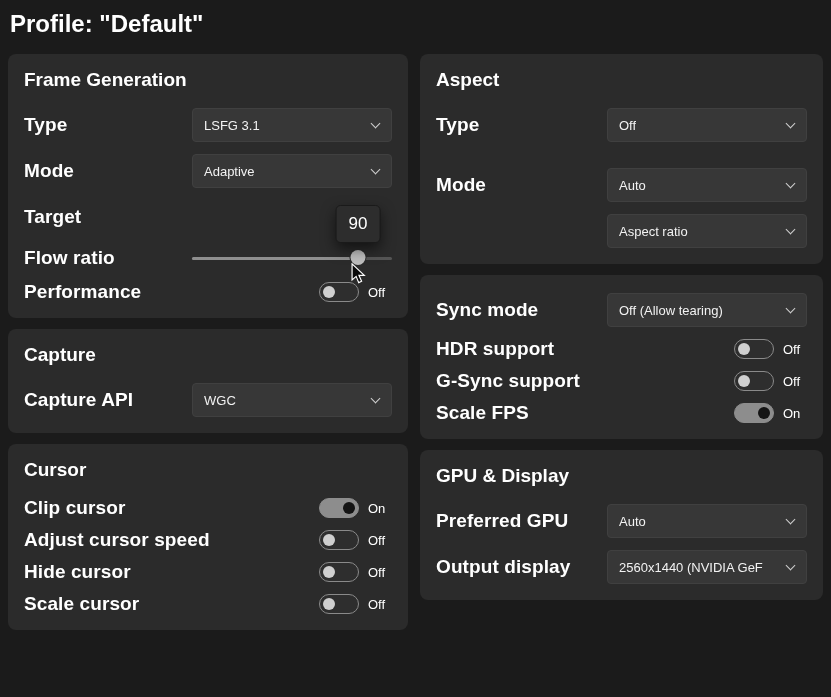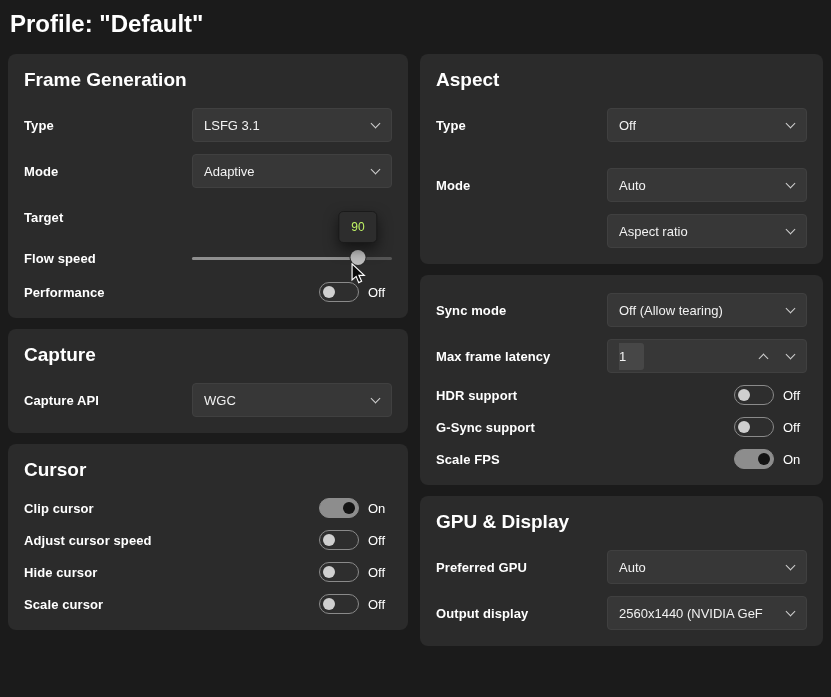--- a/index.html
+++ b/index.html
@@ -14,21 +14,21 @@
   .page { padding:8px; }
   .page-title { font-size:24px; font-weight:700; margin:2px 0 16px 2px; }
   .columns { display:grid; grid-template-columns:400px 403px; gap:12px; align-items:start; }
   .col { display:flex; flex-direction:column; gap:11px; }
   .card { background:var(--card-bg, #2b2b2b); border-radius:8px; padding:12px 16px 10px 16px; }
   .card h2 { font-size:19px; font-weight:700; margin:2px 0 10px 0; line-height:24px; }
   .row { display:flex; align-items:center; justify-content:space-between; min-height:46px; }
   .row.compact { min-height:32px; }
   .row.slider-row { min-height:36px; }
   .row.spaced { margin-top:14px; }
-  .label { font-size:13px; font-weight:700; letter-spacing:0.1px; }
+  .label { font-size:19px; font-weight:700; letter-spacing:0.1px; }
   .dropdown, .numberbox {
     width:200px; height:34px;
     background:var(--control-bg, #373737);
     border:1px solid #404040;
     border-radius:4px;
     display:flex; align-items:center; justify-content:space-between;
     padding:0 12px 0 11px;
     font-size:13px; color:#f2f2f2;
     cursor:default;
   }
@@ -54,21 +54,21 @@
   .slider .fill  { position:absolute; top:8px; left:0; height:3px; border-radius:2px; background:#8f8f8f; }
   .slider .handle {
     position:absolute; top:1px; transform:translateX(-50%);
     width:15px; height:15px; border-radius:50%;
     background:#bdbdbd; box-shadow:0 0 0 1px #2b2b2b;
   }
   .slider .tooltip {
     position:absolute; bottom:24px; transform:translateX(-50%);
     background:#2d2d2d; border:1px solid #1a1a1a; border-radius:5px;
     box-shadow:0 6px 14px rgba(0,0,0,0.55);
-    padding:8px 12px; font-size:12px; color:#bef264; z-index:6; white-space:nowrap;
+    padding:8px 12px; font-size:17px; color:#ffffff; z-index:6; white-space:nowrap;
   }
   .mouse-cursor { position:absolute; left:351px; top:263px; z-index:10; pointer-events:none; }
 </style>
 </head>
 <body>
 
 <div class="page">
   <h1 class="page-title">Profile: "Default"</h1>
 
   <div class="columns">
@@ -92,21 +92,21 @@
             <span class="val">Adaptive</span>
             <span class="chev"></span>
           </div>
         </div>
 
         <div class="row">
           <span class="label">Target</span>
         </div>
 
         <div class="row slider-row">
-          <span class="label">Flow speed</span>
+          <span class="label">Flow ratio</span>
           <div class="slider">
             <span class="track"></span>
             <span class="fill" style="width: 83%;"></span>
             <span class="handle" style="left: 83%;"></span>
             <span class="tooltip" style="left: 83%;">90</span>
           </div>
         </div>
 
         <div class="row compact">
           <span class="label">Performance</span>
@@ -200,30 +200,20 @@
       <section class="card">
 
         <div class="row">
           <span class="label">Sync mode</span>
           <div class="dropdown">
             <span class="val">Off (Allow tearing)</span>
             <span class="chev"></span>
           </div>
         </div>
 
-        <div class="row">
-          <span class="label">Max frame latency</span>
-          <div class="numberbox focused">
-            <span class="val"><span class="val-hl">1</span></span>
-            <span class="spin">
-              <span class="chev up"></span>
-              <span class="chev"></span>
-            </span>
-          </div>
-        </div>
 
         <div class="row compact">
           <span class="label">HDR support</span>
           <div class="toggle-wrap">
             <div class="toggle off"></div>
             <span class="state">Off</span>
           </div>
         </div>
 
         <div class="row compact">

